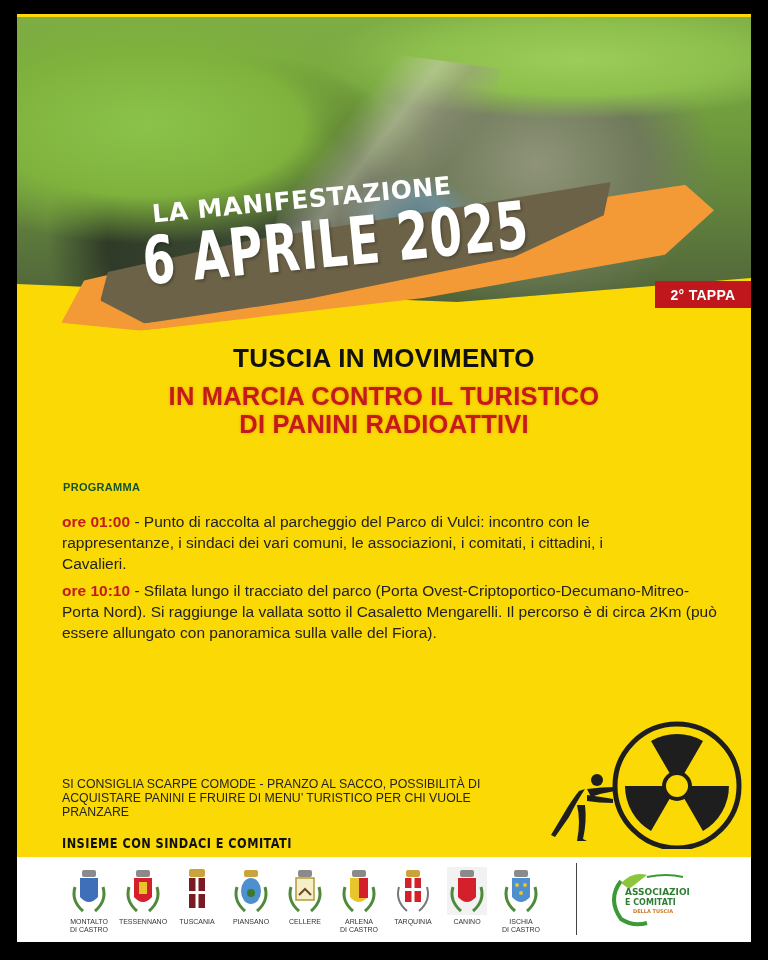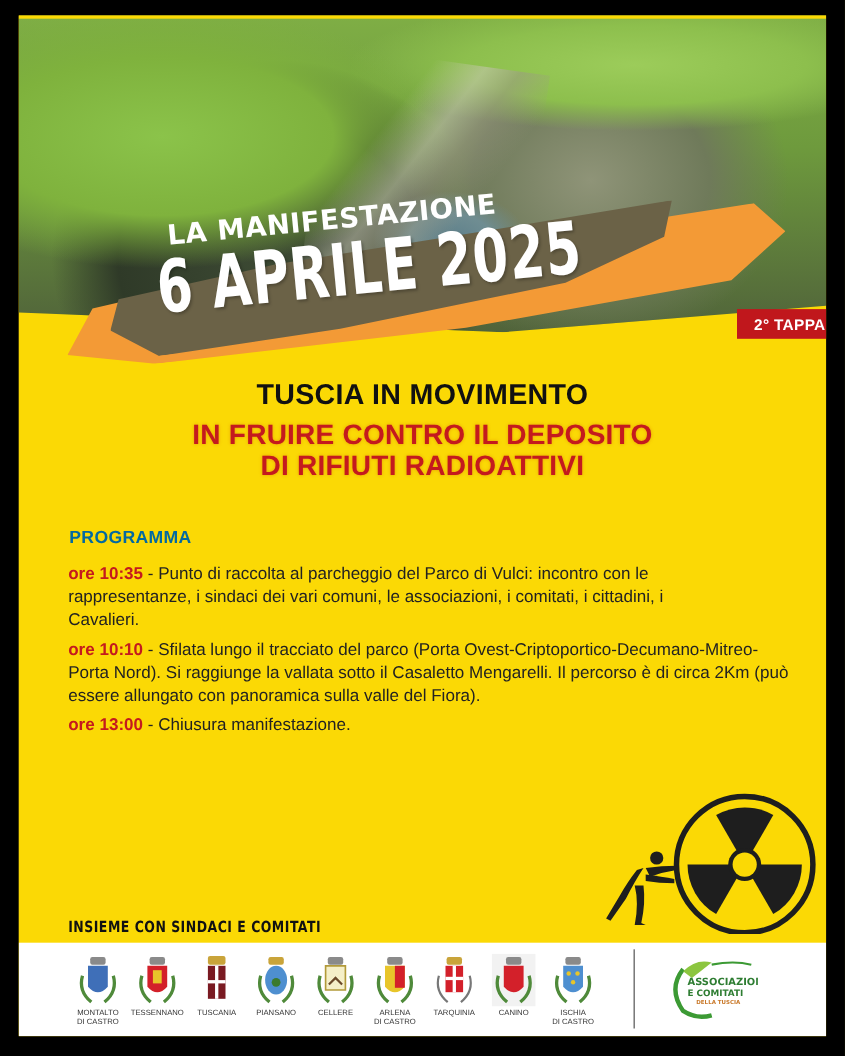--- a/index.html
+++ b/index.html
@@ -28,26 +28,26 @@
   .brush-orange { position: absolute; left: 40px; top: 195px; width: 660px; height: 100px; background: #f39a36;
     transform: rotate(-5deg); clip-path: polygon(4% 45%, 20% 30%, 60% 18%, 96% 2%, 100% 30%, 92% 70%, 55% 92%, 12% 100%, 0 85%); }
   .brush-dark { position: absolute; left: 80px; top: 195px; width: 520px; height: 92px; background: #6b6247;
     transform: rotate(-6deg); clip-path: polygon(2% 40%, 30% 22%, 70% 10%, 100% 0, 98% 35%, 80% 70%, 40% 92%, 8% 100%, 0 70%); }
 
   .title-wrap { position: absolute; left: 120px; top: 188px; width: 480px; transform: rotate(-5.5deg); transform-origin: left top; color: #fff; }
   .title-small { font-family: "DejaVu Sans", sans-serif; font-weight: bold; font-size: 25px; letter-spacing: 0.5px; margin-left: 14px; line-height: 28px; }
   .title-big { font-family: "DejaVu Sans Condensed", "DejaVu Sans", sans-serif; font-weight: bold; font-size: 66px; line-height: 66px; letter-spacing: 1px; transform: scaleX(0.78); transform-origin: left; white-space: nowrap; text-shadow: 2px 2px 3px rgba(0,0,0,.25); }
 
   .badge { position: absolute; left: 638px; top: 267px; width: 96px; height: 27px; background: #c0171c; color: #fff;
-    font-weight: bold; font-size: 14px; display: flex; align-items: center; justify-content: center; letter-spacing: 0.3px; margin-left: 15px; }
+    font-weight: bold; font-size: 14px; display: flex; align-items: center; justify-content: center; letter-spacing: 0.3px; }
 
   .headline { position: absolute; left: 0; top: 329px; width: 734px; text-align: center; color: #111; font-weight: bold; font-size: 26px; letter-spacing: 0.3px; }
   .subhead { position: absolute; left: 0; top: 368px; width: 734px; text-align: center; color: #c41a1e; font-weight: bold; font-size: 25.5px; line-height: 28px; letter-spacing: 0.2px; text-shadow: 0 0 3px rgba(190,40,0,.35); }
 
-  .programma-title { position: absolute; left: 46px; top: 467px; font-weight: bold; font-size: 16px; color: #0369a1; letter-spacing: 0.3px; }
+  .programma-title { position: absolute; left: 46px; top: 467px; font-weight: bold; font-size: 11px; color: #14532d; letter-spacing: 0.3px; }
   .program { position: absolute; left: 45px; top: 497px; width: 680px; font-size: 15.5px; line-height: 21px; color: #222; }
   .program .item { margin-bottom: 6px; }
   .program .time { color: #c41a1e; font-weight: bold; }
 
   .advice { position: absolute; left: 45px; top: 763px; width: 440px; font-size: 12.3px; line-height: 14px; color: #222; text-transform: uppercase; }
   .together { position: absolute; left: 45px; top: 821px; font-family: "DejaVu Sans Condensed", "DejaVu Sans", sans-serif; font-weight: bold; font-size: 14px; color: #111; letter-spacing: 0.5px; transform: scaleX(0.9); transform-origin: left; }
 
   .radiation { position: absolute; left: 530px; top: 695px; width: 200px; height: 140px; }
 
   .footer { position: absolute; left: 0; top: 843px; width: 734px; height: 85px; background: #fff; }
@@ -73,38 +73,36 @@
 
   <div class="title-wrap">
     <div class="title-small">LA MANIFESTAZIONE</div>
     <div class="title-big">6 APRILE 2025</div>
   </div>
 
   <div class="badge">2° TAPPA</div>
 
   <div class="headline">TUSCIA IN MOVIMENTO</div>
   <div class="subhead">
-    <div>IN FRUIRE CONTRO IL DEPOSITO</div>
-    <div>DI RIFIUTI RADIOATTIVI</div>
+    <div>IN MARCIA CONTRO IL TURISTICO</div>
+    <div>DI PANINI RADIOATTIVI</div>
   </div>
 
   <div class="programma-title">PROGRAMMA</div>
 
   <div class="program">
     <div class="item" style="width:590px">
-      <span class="time">ore 10:35</span><span> - Punto di raccolta al parcheggio del Parco di Vulci: incontro con le rappresentanze, i sindaci dei vari comuni, le associazioni, i comitati, i cittadini, i Cavalieri.</span>
+      <span class="time">ore 01:00</span><span> - Punto di raccolta al parcheggio del Parco di Vulci: incontro con le rappresentanze, i sindaci dei vari comuni, le associazioni, i comitati, i cittadini, i Cavalieri.</span>
     </div>
     <div class="item" style="width:655px">
       <span class="time">ore 10:10</span><span> - Sfilata lungo il tracciato del parco (Porta Ovest-Criptoportico-Decumano-Mitreo-Porta Nord). Si raggiunge la vallata sotto il Casaletto Mengarelli. Il percorso è di circa 2Km (può essere allungato con panoramica sulla valle del Fiora).</span>
     </div>
-    <div class="item">
-      <span class="time">ore 13:00</span><span> - Chiusura manifestazione.</span>
-    </div>
-  </div>
-
+  </div>
+
+  <div class="advice">SI CONSIGLIA SCARPE COMODE - PRANZO AL SACCO, POSSIBILITÀ DI ACQUISTARE PANINI E FRUIRE DI MENU’ TURISTICO PER CHI VUOLE PRANZARE</div>
   <div class="together">INSIEME CON SINDACI E COMITATI</div>
 
   <svg class="radiation" viewBox="0 0 200 140">
 
     <g transform="translate(130,77)">
       <circle r="62" fill="#fbd905" stroke="#1e1e1e" stroke-width="5"></circle>
       <path d="M0,0 L-26,-45 A52,52 0 0 1 26,-45 Z" fill="#1e1e1e"></path>
       <path d="M0,0 L-26,-45 A52,52 0 0 1 26,-45 Z" fill="#1e1e1e" transform="rotate(120)"></path>
       <path d="M0,0 L-26,-45 A52,52 0 0 1 26,-45 Z" fill="#1e1e1e" transform="rotate(240)"></path>
       <circle r="15" fill="#1e1e1e"></circle>

